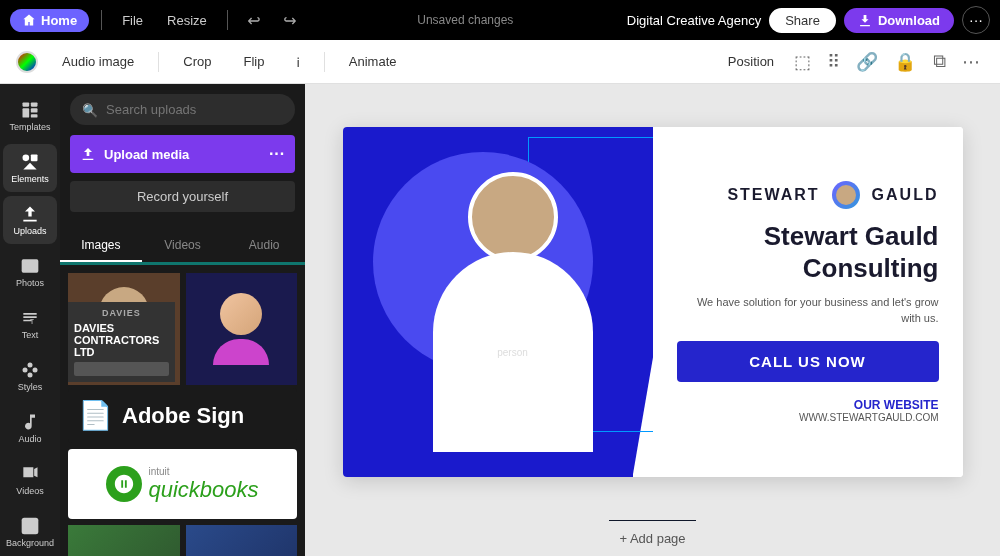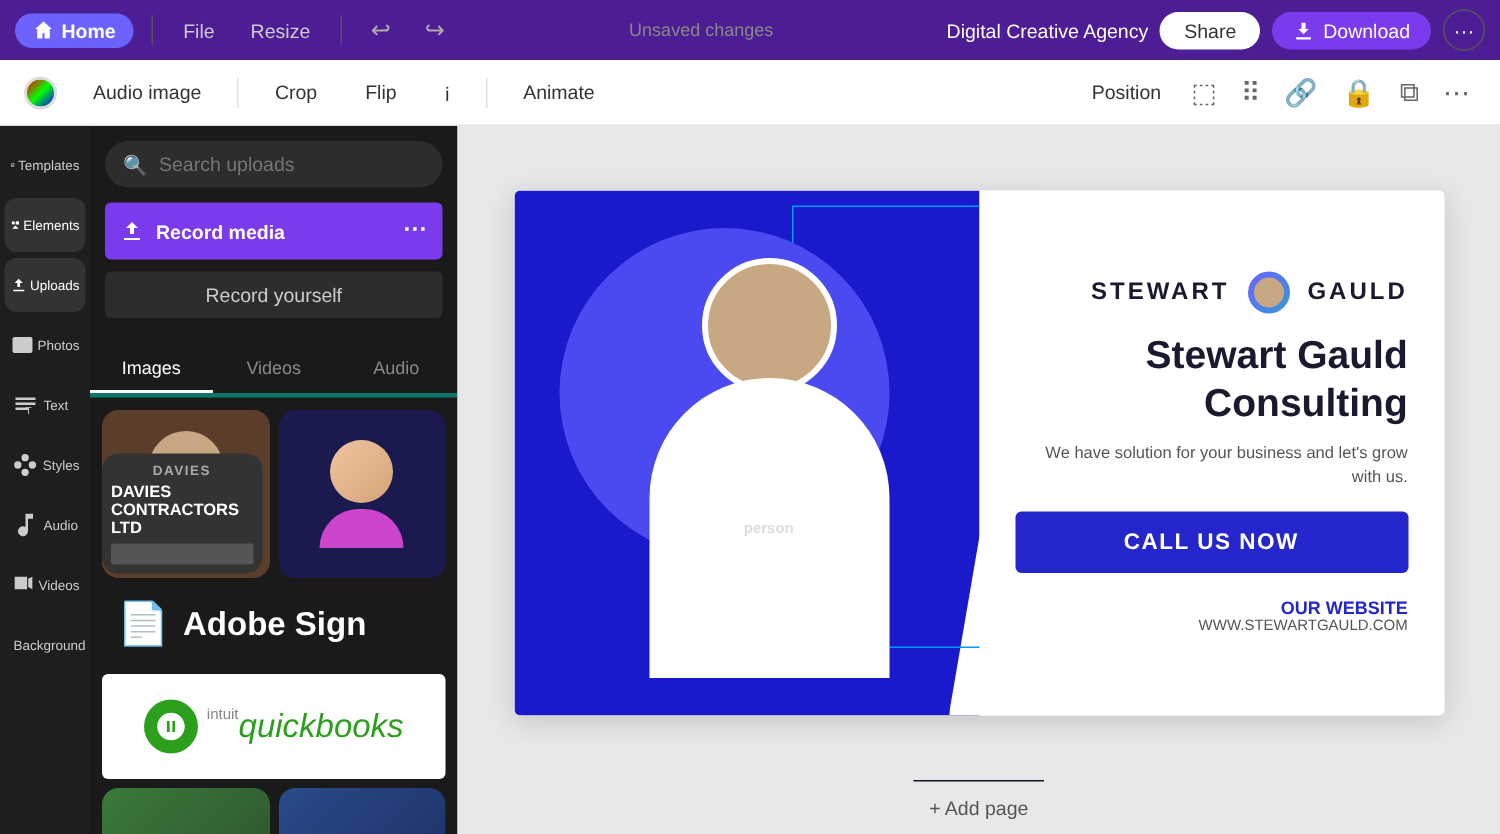--- a/index.html
+++ b/index.html
@@ -1,72 +1,72 @@
 <!DOCTYPE html>
 <html><head>
   <meta charset="utf-8">
   <style>
     * { box-sizing: border-box; margin: 0; padding: 0; }
     body { font-family: 'Segoe UI', Arial, sans-serif; background: #f0f0f0; width: 1000px; height: 556px; overflow: hidden; display: flex; flex-direction: column; }
 
     
     .topbar {
-      display: flex; align-items: center; background: #4c1d95; height: 40px; padding: 16px 10px; gap: 8px; flex-shrink: 0;
+      display: flex; align-items: center; background: #000000; height: 40px; padding: 16px 10px; gap: 8px; flex-shrink: 0;
     }
     .topbar-home {
       background: #6c63ff; color: white; border-radius: 16px; padding: 4px 12px; font-size: 13px; font-weight: 600; display: flex; align-items: center; gap: 5px; cursor: pointer; border: none;
     }
     .topbar-home svg { width: 14px; height: 14px; fill: white; }
     .topbar-sep { width: 1px; height: 20px; background: #555; margin: 0 4px; }
     .topbar-nav-btn { background: none; border: none; color: #ccc; font-size: 13px; cursor: pointer; padding: 4px 8px; border-radius: 4px; }
     .icon-btn { background: none; border: none; color: #aaa; cursor: pointer; width: 28px; height: 28px; display: flex; align-items: center; justify-content: center; border-radius: 4px; font-size: 16px; }
     .topbar-unsaved { color: #888; font-size: 12px; flex: 1; text-align: center; }
     .topbar-title { color: white; font-size: 13px; margin-left: auto; }
     .btn-share { background: white; color: #333; border: none; border-radius: 20px; padding: 5px 16px; font-size: 13px; font-weight: 400; cursor: pointer; }
-    .btn-download { background: #7c3aed; color: white; border: none; border-radius: 20px; padding: 5px 14px; font-size: 13px; font-weight: 400; cursor: pointer; display: flex; align-items: center; gap: 6px; }
+    .btn-download { background: #7c3aed; color: white; border: none; border-radius: 20px; padding: 5px 14px; font-size: 13px; font-weight: 700; cursor: pointer; display: flex; align-items: center; gap: 6px; }
     .btn-more { background: none; border: 1px solid #555; color: white; border-radius: 50%; width: 28px; height: 28px; cursor: pointer; font-size: 14px; display: flex; align-items: center; justify-content: center; }
 
     
     .subtoolbar {
       display: flex; align-items: center; background: white; height: 44px; padding: 0 16px; gap: 16px; border-bottom: 1px solid #e0e0e0; flex-shrink: 0;
     }
     .color-swatch { width: 22px; height: 22px; border-radius: 50%; background: linear-gradient(135deg, #f00 0%, #0f0 50%, #00f 100%); cursor: pointer; border: 2px solid #ddd; }
     .subtoolbar-btn { background: none; border: none; font-size: 13px; color: #333; cursor: pointer; padding: 4px 8px; border-radius: 4px; }
     .subtoolbar-sep { width: 1px; height: 20px; background: #e0e0e0; }
     .subtoolbar-right { margin-left: auto; display: flex; align-items: center; gap: 8px; }
     .subtoolbar-icon { color: #666; font-size: 18px; cursor: pointer; padding: 4px; border-radius: 4px; }
 
     
     .main-layout { display: flex; flex: 1; overflow: hidden; }
 
     
     .sidebar {
       width: 60px; background: #1e1e1e; display: flex; flex-direction: column; align-items: center; padding: 8px 0; gap: 4px; flex-shrink: 0;
     }
-    .sidebar-item { display: flex; align-items: center; gap: 2px; padding: 8px 4px; border-radius: 8px; cursor: pointer; width: 54px; color: #ccc; }
+    .sidebar-item { display: flex; flex-direction: column; align-items: center; gap: 2px; padding: 8px 4px; border-radius: 8px; cursor: pointer; width: 54px; color: #ccc; }
     .sidebar-item:hover, .sidebar-item.active { background: #333; color: white; }
     .sidebar-item svg { width: 20px; height: 20px; }
     .sidebar-item-label { font-size: 9px; text-align: center; }
 
     
     .panel { width: 245px; background: #1a1a1a; display: flex; flex-direction: column; overflow: hidden; flex-shrink: 0; }
     .panel-search { padding: 10px; }
     .search-box { background: #2d2d2d; border: none; border-radius: 20px; padding: 8px 14px 8px 36px; color: #ccc; font-size: 13px; width: 100%; outline: none; }
     .search-wrapper { position: relative; }
     .search-icon-pos { position: absolute; left: 12px; top: 50%; transform: translateY(-50%); color: #888; font-size: 13px; }
     .btn-upload { background: #7c3aed; color: white; border: none; border-radius: 4px; padding: 10px; font-size: 13px; font-weight: 600; cursor: pointer; width: 100%; display: flex; align-items: center; justify-content: center; gap: 8px; margin-bottom: 8px; }
     .btn-record { background: #2d2d2d; color: #ccc; border: none; border-radius: 4px; padding: 8px; font-size: 13px; cursor: pointer; width: 100%; margin-bottom: 8px; }
     .panel-tabs { display: flex; border-bottom: 3px solid #0f766e; }
     .panel-tab { flex: 1; padding: 8px 4px; font-size: 12px; color: #888; text-align: center; cursor: pointer; border-bottom: 2px solid transparent; }
     .panel-tab.active { color: white; border-bottom: 2px solid white; }
     .panel-content { flex: 1; overflow-y: auto; padding: 8px; display: grid; grid-template-columns: 1fr 1fr; gap: 6px; }
     .panel-content::-webkit-scrollbar { width: 4px; }
     .panel-content::-webkit-scrollbar-track { background: #1a1a1a; }
     .panel-content::-webkit-scrollbar-thumb { background: #444; border-radius: 2px; }
-    .thumb { background: #2d2d2d; border-radius: 11px; overflow: hidden; aspect-ratio: 4/3; display: flex; align-items: center; justify-content: center; cursor: pointer; }
+    .thumb { background: #2d2d2d; border-radius: 0; overflow: hidden; aspect-ratio: 4/3; display: flex; align-items: center; justify-content: center; cursor: pointer; }
     .thumb-text { background: #111; border-radius: 4px; overflow: hidden; display: flex; align-items: center; justify-content: flex-start; padding: 8px; cursor: pointer; grid-column: span 2; height: 60px; }
     .thumb-icon { width: 36px; height: 36px; display: flex; align-items: center; justify-content: center; }
 
     
     .canvas-area { flex: 1; background: #e8e8e8; display: flex; flex-direction: column; align-items: center; overflow: hidden; position: relative; }
     .canvas-wrapper { flex: 1; display: flex; align-items: center; justify-content: center; width: 100%; padding: 20px; }
     .design-canvas { width: 620px; height: 350px; background: white; border-radius: 4px; box-shadow: 0 4px 20px rgba(0,0,0,0.15); position: relative; overflow: hidden; }
 
     
     .design-right { position: absolute; right: 0; top: 0; bottom: 0; width: 310px; display: flex; flex-direction: column; justify-content: center; padding: 20px 24px; background: white; }
@@ -219,21 +219,21 @@
       <div class="search-wrapper">
         <span class="search-icon-pos">🔍</span>
         <input class="search-box" type="text" placeholder="Search uploads" style="">
       </div>
     </div>
     <div style="padding: 0 10px 10px;">
       <button class="btn-upload">
         <svg width="16" height="16" fill="white" viewBox="0 0 24 24">
             <path d="M12 3l-6 6h4v6h4V9h4L12 3zM4 19h16v2H4v-2z"></path>
           </svg>
-        <span>Record media</span>
+        <span>Upload media</span>
         <span style="margin-left:auto;font-size:16px;">···</span>
       </button>
       <button class="btn-record">Record yourself</button>
     </div>
     <div class="panel-tabs">
       <div class="panel-tab active">Images</div>
       <div class="panel-tab">Videos</div>
       <div class="panel-tab">Audio</div>
     </div>
     <div class="panel-content">
@@ -259,21 +259,21 @@
         <span style="font-size:22px;font-weight:700;color:white;">Adobe Sign</span>
       </div>
 
       <div class="thumb-qb">
         <div class="qb-logo">
           <div class="qb-circle">
             <svg width="22" height="22" viewBox="0 0 24 24" fill="white">
                 <path d="M12 2C6.48 2 2 6.48 2 12s4.48 10 10 10 10-4.48 10-10S17.52 2 12 2zm-1 14H9V8h2v8zm4 0h-2V8h2v8z"></path>
               </svg>
           </div>
-          <div style="display:flex;flex-direction:row;">
+          <div style="display:flex;flex-direction:column;">
             <span style="font-size:10px;color:#888;">intuit</span>
             <span style="font-size:22px;font-weight:300;color:#2ca01c;font-style:italic;">quickbooks</span>
           </div>
         </div>
       </div>
 
       <div class="thumb thumb-portrait" style="background:#2a4a2a;">
         <div style="width:100%;height:100%;background:linear-gradient(135deg,#3a7a3a,#2a4a2a);display:flex;align-items:center;justify-content:center;color:#8f8;font-size:24px;">🌿</div>
       </div>
       <div class="thumb thumb-portrait" style="background:#1a2a4a;">
@@ -293,21 +293,21 @@
 
           <div style="position:absolute;left:0;top:0;bottom:0;width:310px;background:#1a1acc;"></div>
 
           <div style="position:absolute;left:30px;top:25px;width:220px;height:220px;background:#4a4af0;border-radius:50%;z-index:1;"></div>
 
           <div style="position:absolute;right:0;top:0;bottom:0;width:330px;background:white;clip-path:polygon(60px 0,100% 0,100% 100%,0 100%);"></div>
 
           <div style="position:absolute;left:70px;top:35px;width:200px;height:310px;z-index:2;display:flex;flex-direction:column;align-items:center;">
             <div style="width:90px;height:90px;background:#c8a882;border-radius:50%;border:4px solid white;margin-top:10px;"></div>
             <div style="width:160px;height:200px;background:white;border-radius:80px 80px 0 0;margin-top:-10px;display:flex;align-items:center;justify-content:center;">
-              <div style="font-size:10px;color:#ddd;text-align:center;font-weight:bold;">person</div>
+              <div style="font-size:10px;color:#ddd;text-align:center;">person</div>
             </div>
           </div>
 
           <div class="selection-box"></div>
 
           <div class="design-right">
             <div class="brand-header">
               <span style="font-size:16px;font-weight:800;color:#1a1a2e;letter-spacing:2px;">STEWART</span>
               <div style="width:28px;height:28px;border-radius:50%;background:linear-gradient(135deg,#6c63ff,#3498db);overflow:hidden;display:flex;align-items:center;justify-content:center;">
                 <div style="width:20px;height:20px;background:#c8a882;border-radius:50%;"></div>

